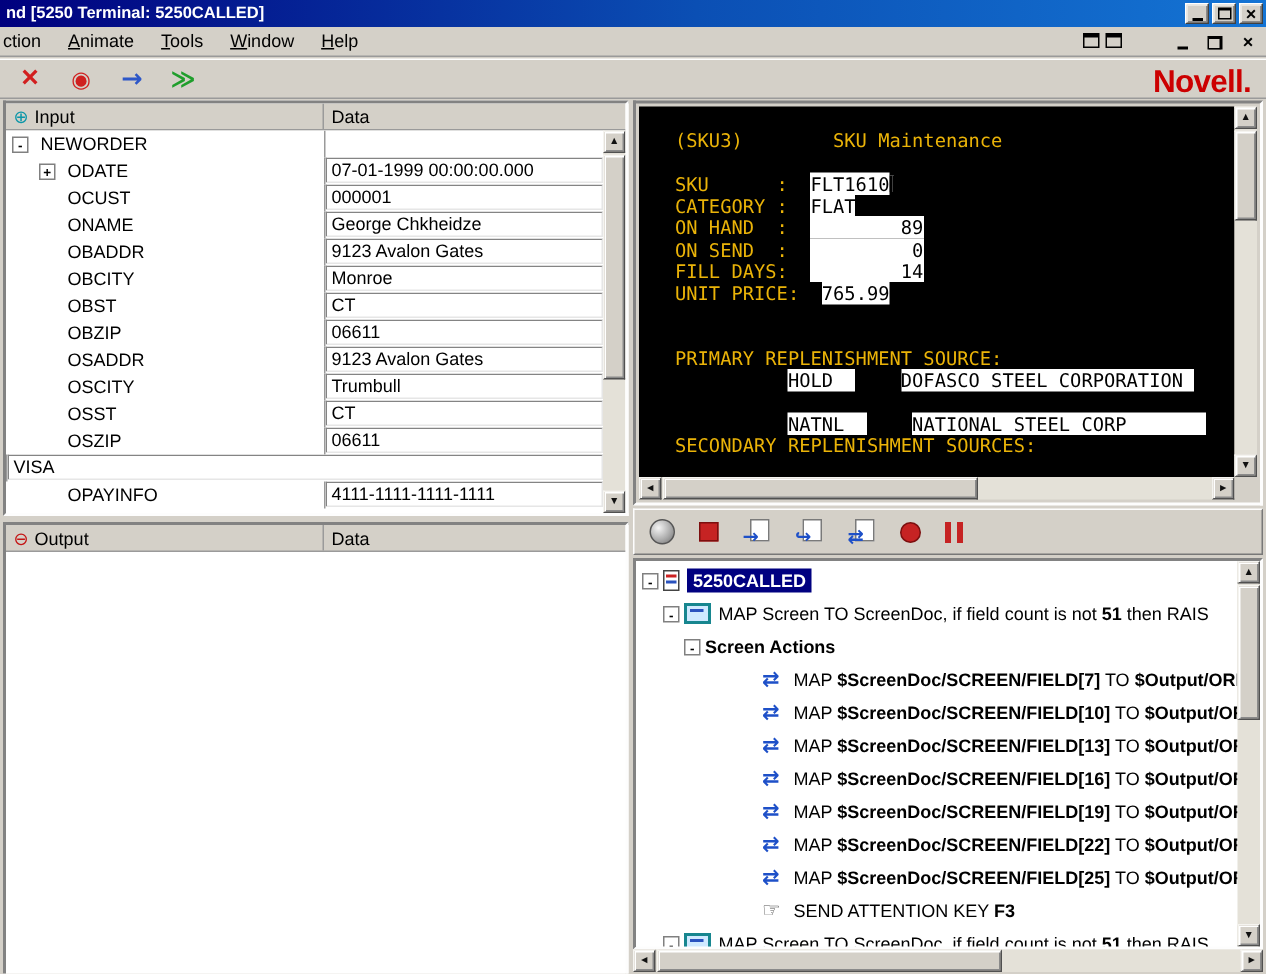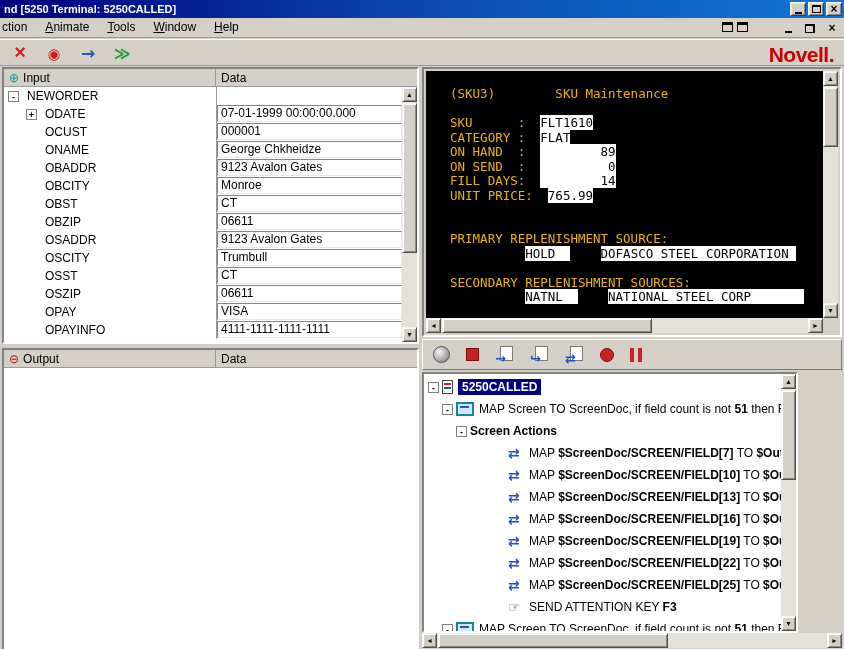--- a/index.html
+++ b/index.html
@@ -109,21 +109,21 @@
   .stop-icon{width:13px;height:13px;background:#c62323;border:1px solid #7c0f0f}
   .step-into-icon,.step-over-icon,.step-return-icon{width:19px;height:17px}
   .step-into-icon::before,.step-over-icon::before,.step-return-icon::before{content:"";position:absolute;right:1px;top:0;width:11px;height:13px;background:#fff;border:1px solid #7a7a7a}
   .step-into-icon::after{content:"→";position:absolute;left:0;bottom:-2px;color:#1e50c8;font:bold 13px/13px "DejaVu Sans",sans-serif}
   .step-over-icon::after{content:"↪";position:absolute;left:0;bottom:-2px;color:#1e50c8;font:bold 13px/13px "DejaVu Sans",sans-serif}
   .step-return-icon::after{content:"⇄";position:absolute;left:0;bottom:-2px;color:#1e50c8;font:bold 13px/13px "DejaVu Sans",sans-serif}
   .record-icon{width:14px;height:14px;background:#c62323;border:1px solid #7c0f0f;border-radius:50%}
   .pause-icon{width:12px;height:14px;border-left:4px solid #c62323;border-right:4px solid #c62323}
 
   
-  .action-panel{left:422px;top:372px;width:376px;height:261px;background:#fff}
+  .action-panel{left:422px;top:372px;width:420px;height:261px;background:#fff}
   .action-tree{position:absolute;inset:0 15px 0 0;overflow:hidden;padding-top:2px}
   .arow{height:22px;display:flex;align-items:center;font-size:12px;white-space:nowrap;overflow:hidden}
   .lv0{padding-left:4px}.lv1{padding-left:18px}.lv2{padding-left:32px}.lv3{padding-left:84px}
   .atext span.b,.b{font-weight:bold}
   .sel{background:#000080;color:#fff;font-weight:bold;padding:1px 4px}
   .aicon{flex:none;margin-right:5px;display:inline-block;position:relative}
   .icon-document{width:11px;height:14px;background:#fff;border:1px solid #444}
   .icon-document::before{content:"";position:absolute;left:1px;top:2px;width:7px;height:2px;background:#c22}
   .icon-document::after{content:"";position:absolute;left:1px;top:6px;width:7px;height:2px;background:#2a52be}
   .icon-screen{width:18px;height:14px;border:2px solid #17868f;background:#cfe9ff}
@@ -306,25 +306,20 @@
           <div class="tcellL">
             <span class="exp-spacer"></span>
             <span class="elem-icon"><i></i><b></b></span>
             <span class="tlabel">OSZIP</span>
           </div>
           <div class="tcellR">
             <div class="cellbox">06611</div>
           </div>
         </div>
         <div class="trow child">
-          <div class="tcellL">
-            <span class="exp-spacer"></span>
-            <span class="elem-icon"><i></i><b></b></span>
-            <span class="tlabel">OPAY</span>
-          </div>
           <div class="tcellR">
             <div class="cellbox">VISA</div>
           </div>
         </div>
         <div class="trow child">
           <div class="tcellL">
             <span class="exp-spacer"></span>
             <span class="elem-icon"><i></i><b></b></span>
             <span class="tlabel">OPAYINFO</span>
           </div>
@@ -359,22 +354,22 @@
         <div class="term-line"><span class="tseg-o">CATEGORY :  </span><span class="tseg-f">FLAT</span></div>
         <div class="term-line"><span class="tseg-o">ON HAND  :  </span><span class="tseg-f">        89</span></div>
         <div class="term-line"><span class="tseg-o">ON SEND  :  </span><span class="tseg-f">         0</span></div>
         <div class="term-line"><span class="tseg-o">FILL DAYS:  </span><span class="tseg-f">        14</span></div>
         <div class="term-line"><span class="tseg-o">UNIT PRICE:  </span><span class="tseg-f">765.99</span></div>
         <div class="term-line">&nbsp;</div>
         <div class="term-line">&nbsp;</div>
         <div class="term-line"><span class="tseg-o">PRIMARY REPLENISHMENT SOURCE:</span></div>
         <div class="term-line"><span class="tseg-p">          </span><span class="tseg-f">HOLD  </span><span class="tseg-p">    </span><span class="tseg-f">DOFASCO STEEL CORPORATION </span></div>
         <div class="term-line">&nbsp;</div>
+        <div class="term-line"><span class="tseg-p">          </span><span class="tseg-f">NATNL  </span><span class="tseg-p">    </span><span class="tseg-f">NATIONAL STEEL CORP       </span></div>
         <div class="term-line"><span class="tseg-o">SECONDARY REPLENISHMENT SOURCES:</span></div>
-        <div class="term-line"><span class="tseg-p">          </span><span class="tseg-f">NATNL  </span><span class="tseg-p">    </span><span class="tseg-f">NATIONAL STEEL CORP       </span></div>
       </div>
     <div class="sb sbv" style="right:2px;top:2px;bottom:17px">
       <span class="sbtn arr-up"></span>
       <span class="sthumb" style="left:0;top:16px;width:15px;height:60px"></span>
       <span class="sbtn arr-down"></span>
     </div>
     <div class="sb sbh" style="left:2px;right:17px;bottom:2px">
       <span class="sbtn arr-left"></span>
       <span class="sthumb" style="top:0;left:16px;height:15px;width:210px"></span>
       <span class="sbtn arr-right"></span>

